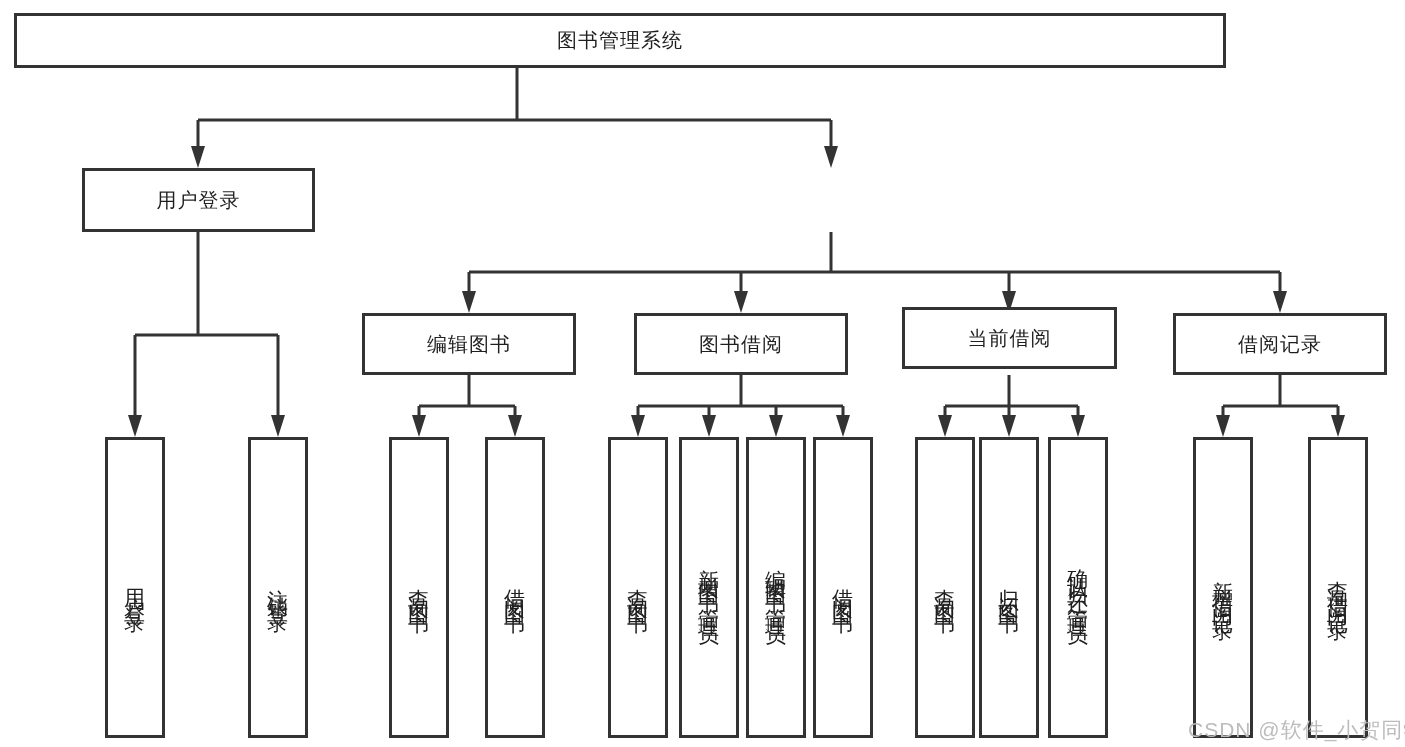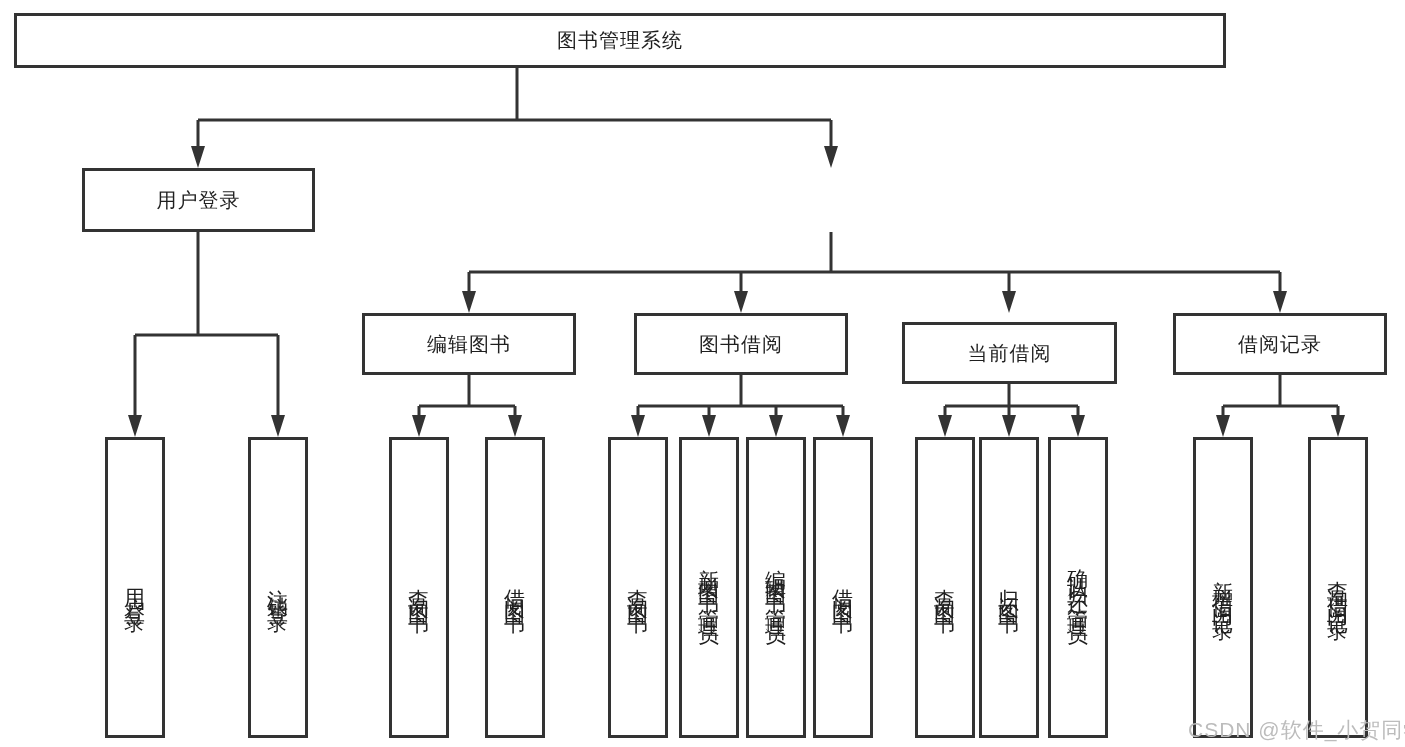--- a/index.html
+++ b/index.html
@@ -59,21 +59,21 @@
       M938,415 h14 l-7,22 z  M1002,415 h14 l-7,22 z  M1071,415 h14 l-7,22 z
       M1216,415 h14 l-7,22 z M1331,415 h14 l-7,22 z"></path>
   </svg>
 
   <div class="node" style="left:14px;top:13px;width:1212px;height:55px;">图书管理系统</div>
 
   <div class="node" style="left:82px;top:168px;width:233px;height:64px;">用户登录</div>
 
   <div class="node" style="left:362px;top:313px;width:214px;height:62px;">编辑图书</div>
   <div class="node" style="left:634px;top:313px;width:214px;height:62px;text-align:right;">图书借阅</div>
-  <div class="node" style="left:902px;top:322px;width:215px;height:62px;">当前借阅</div>
+  <div class="node" style="left:902px;top:307px;width:215px;height:62px;">当前借阅</div>
   <div class="node" style="left:1173px;top:313px;width:214px;height:62px;">借阅记录</div>
 
   <div class="leaf" style="left:105px;">
     <span>用户登录</span>
     </div>
   <div class="leaf" style="left:248px;">
     <span>注销登录</span>
     </div>
 
   <div class="leaf" style="left:389px;">

